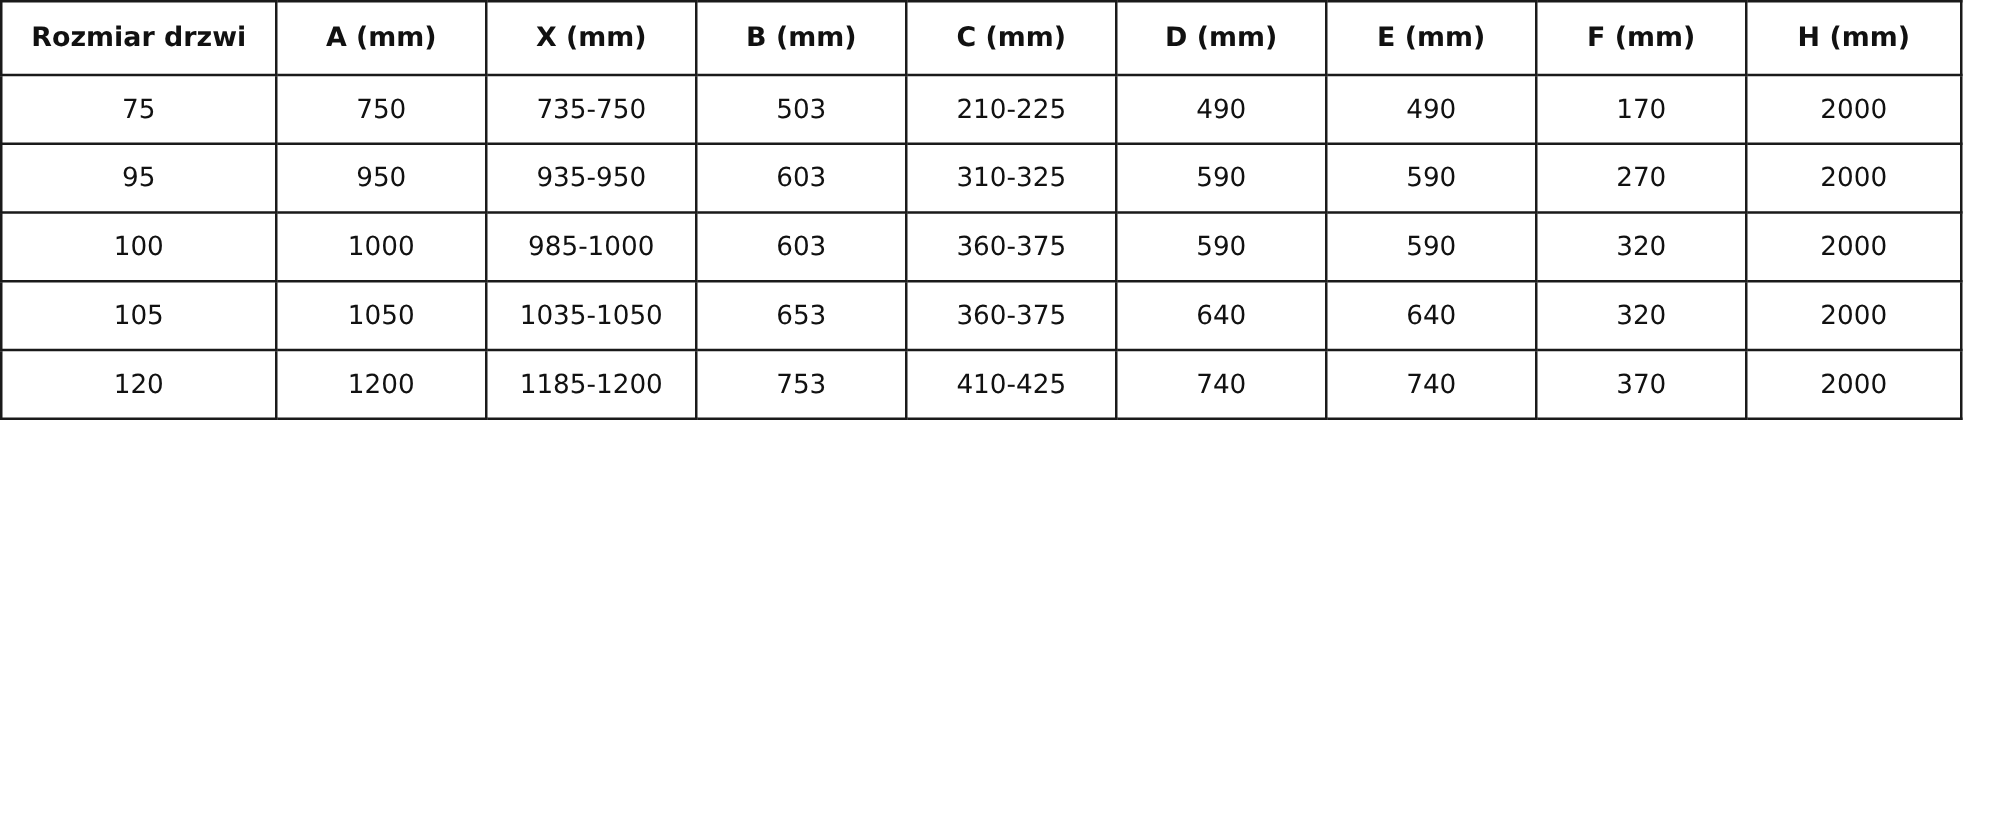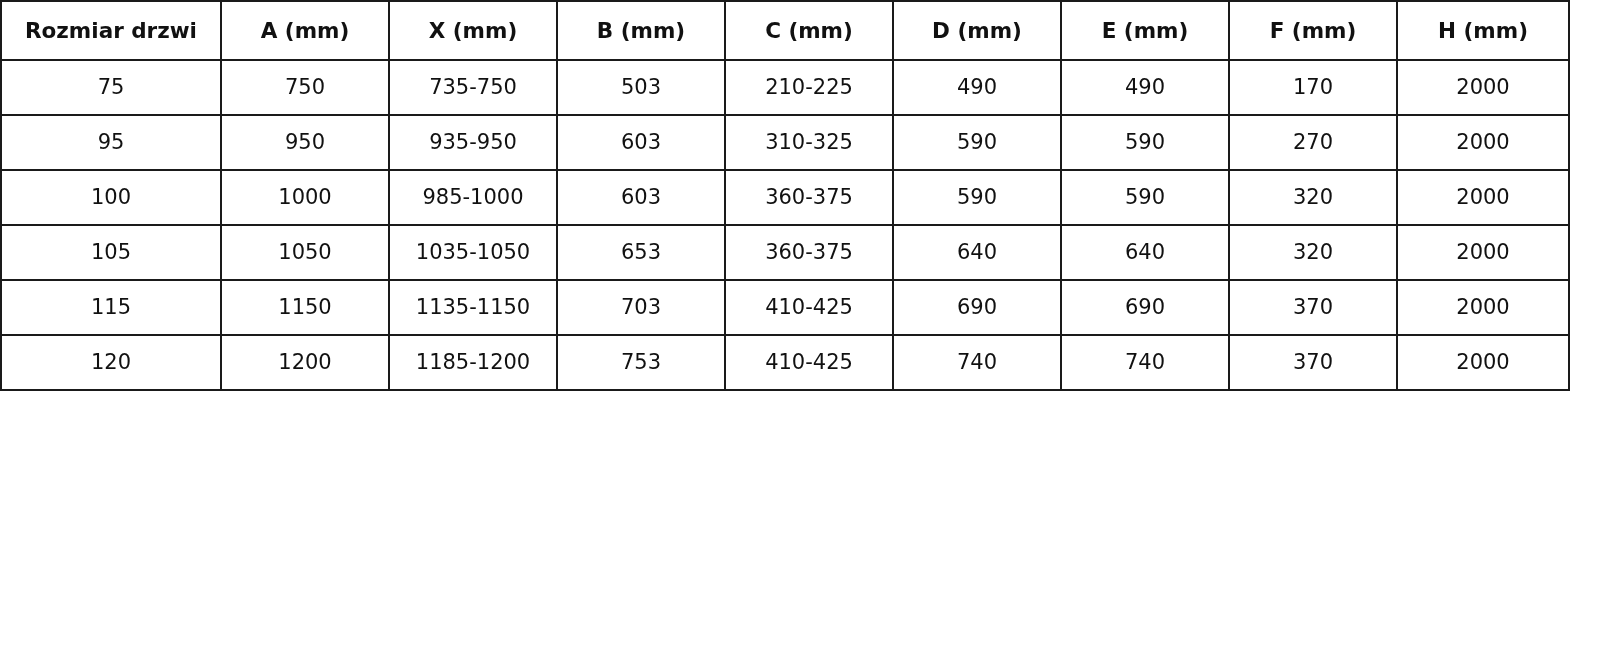--- a/index.html
+++ b/index.html
@@ -126,31 +126,20 @@
         <td>1050</td>
         <td>1035-1050</td>
         <td>653</td>
         <td>360-375</td>
         <td>640</td>
         <td>640</td>
         <td>320</td>
         <td>2000</td>
       </tr>
       <tr>
-        <td>115</td>
-        <td>1150</td>
-        <td>1135-1150</td>
-        <td>703</td>
-        <td>410-425</td>
-        <td>690</td>
-        <td>690</td>
-        <td>370</td>
-        <td>2000</td>
-      </tr>
-      <tr>
         <td>120</td>
         <td>1200</td>
         <td>1185-1200</td>
         <td>753</td>
         <td>410-425</td>
         <td>740</td>
         <td>740</td>
         <td>370</td>
         <td>2000</td>
       </tr>

